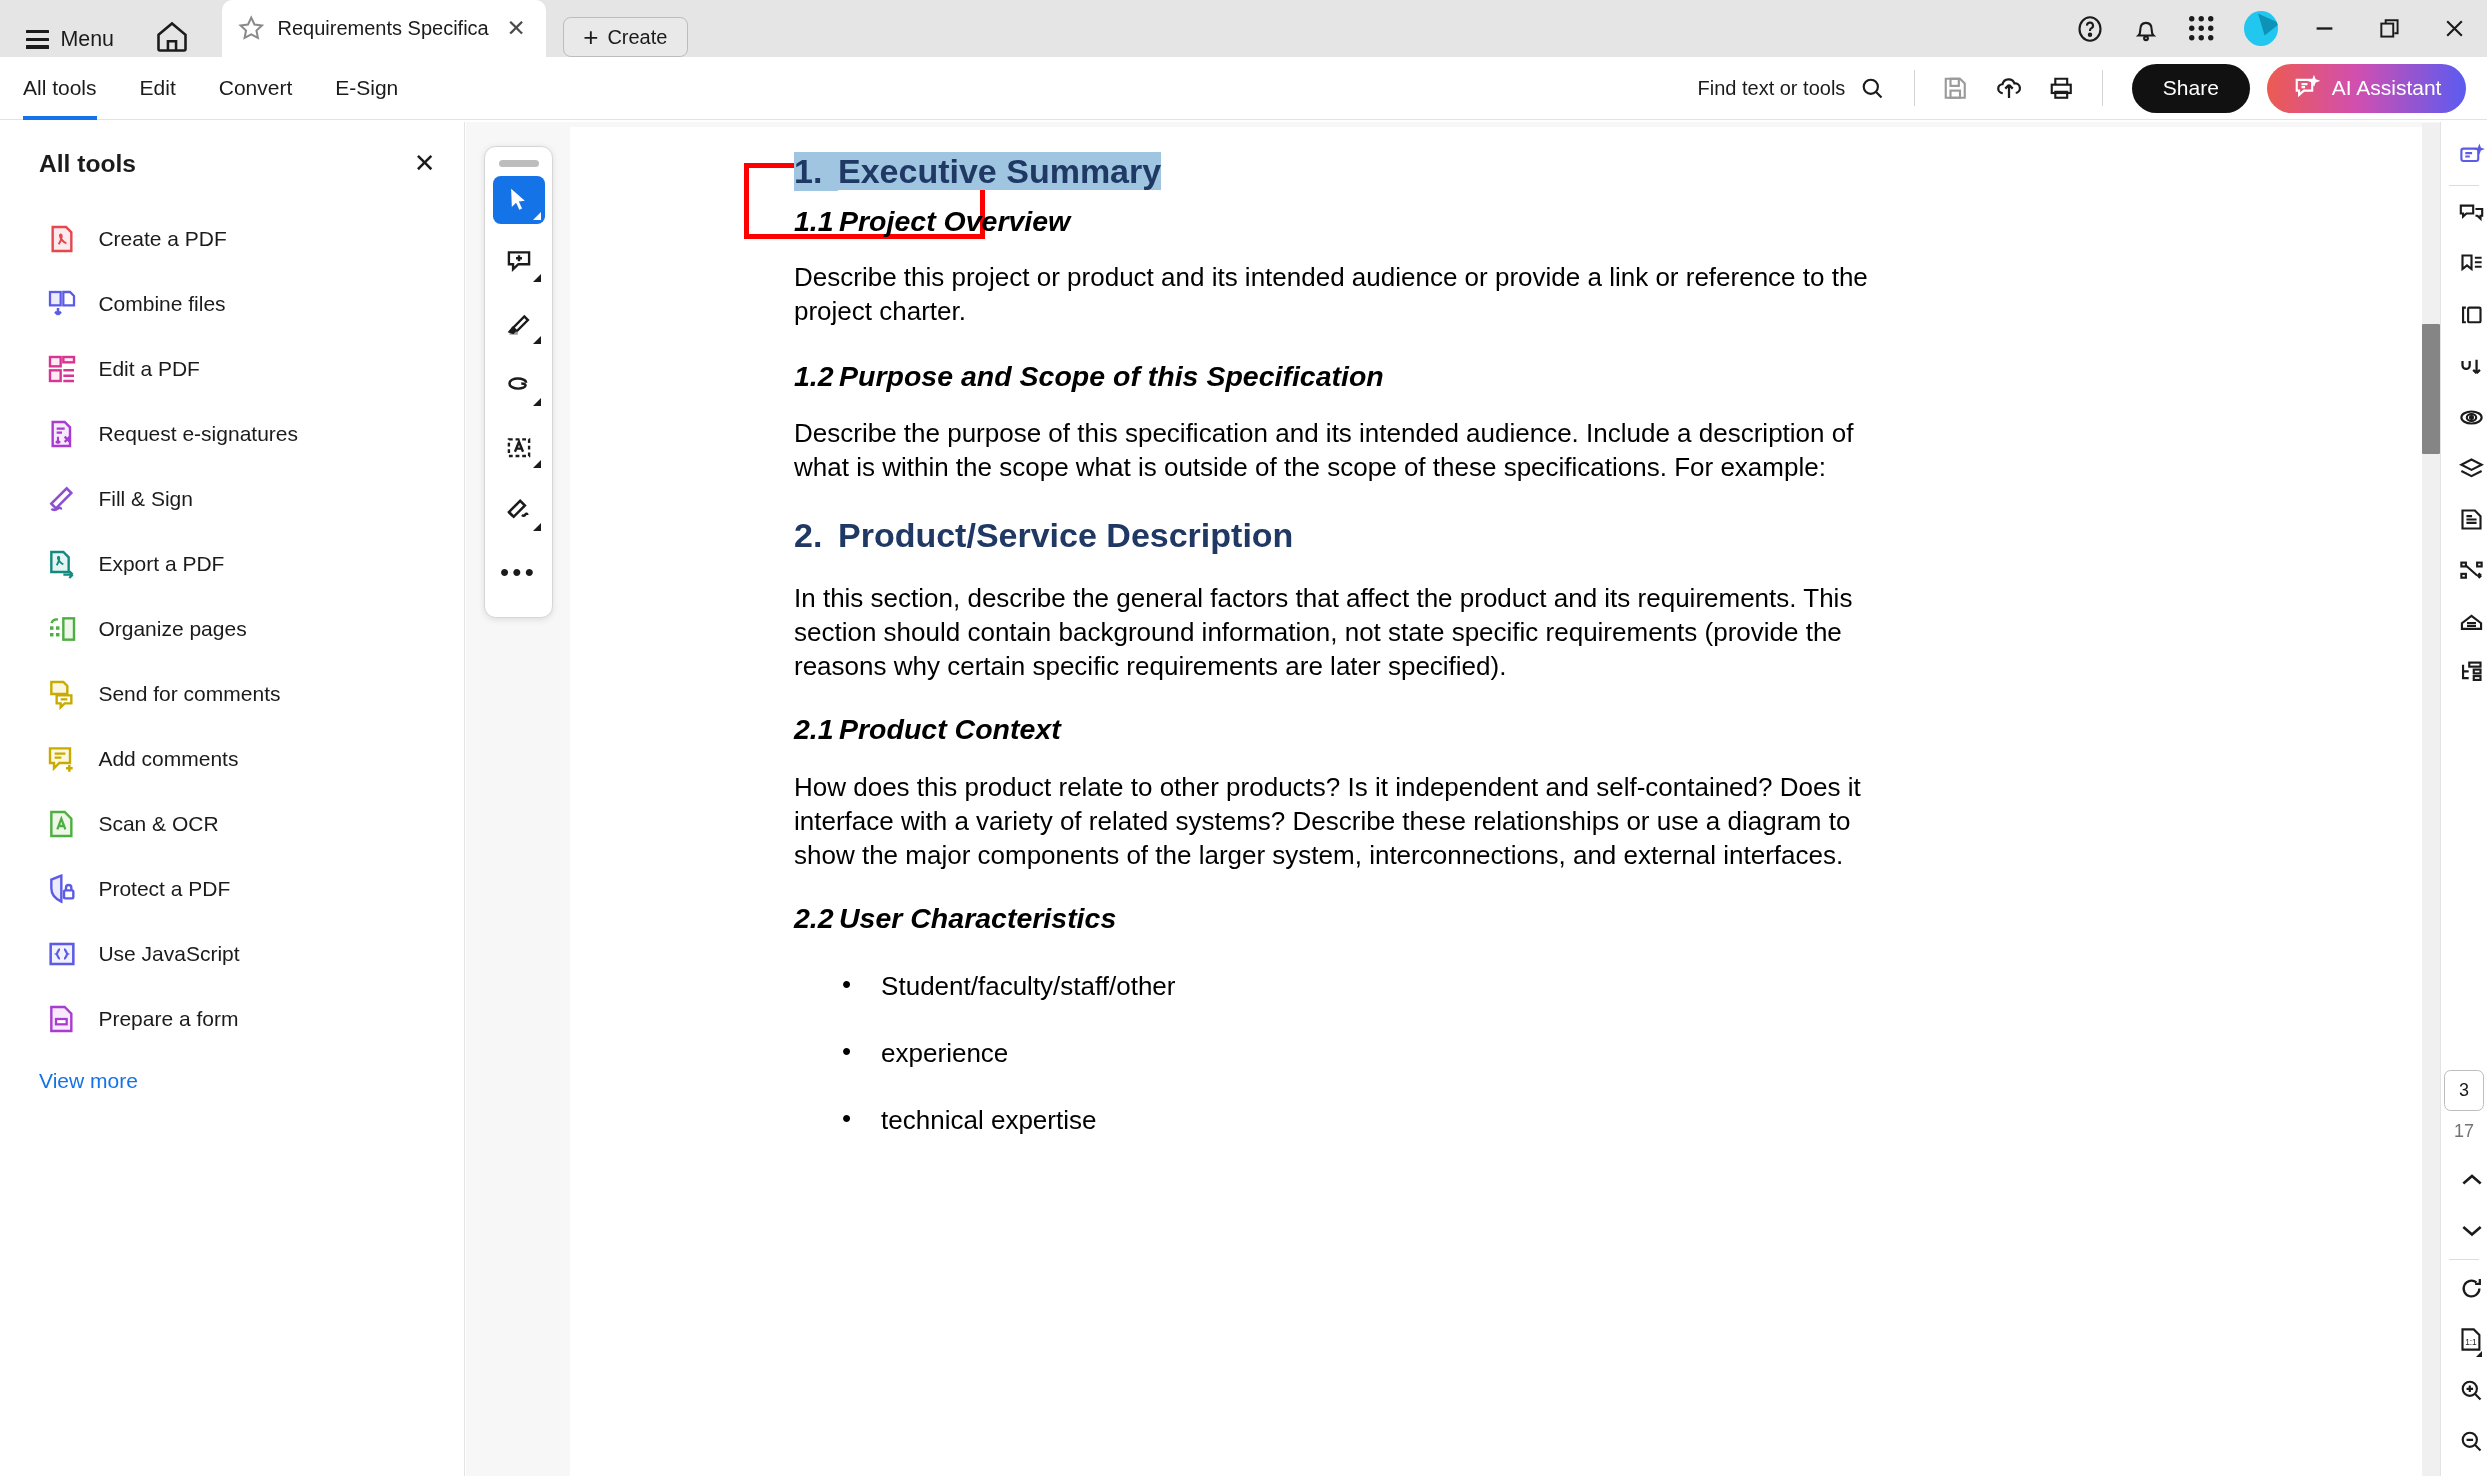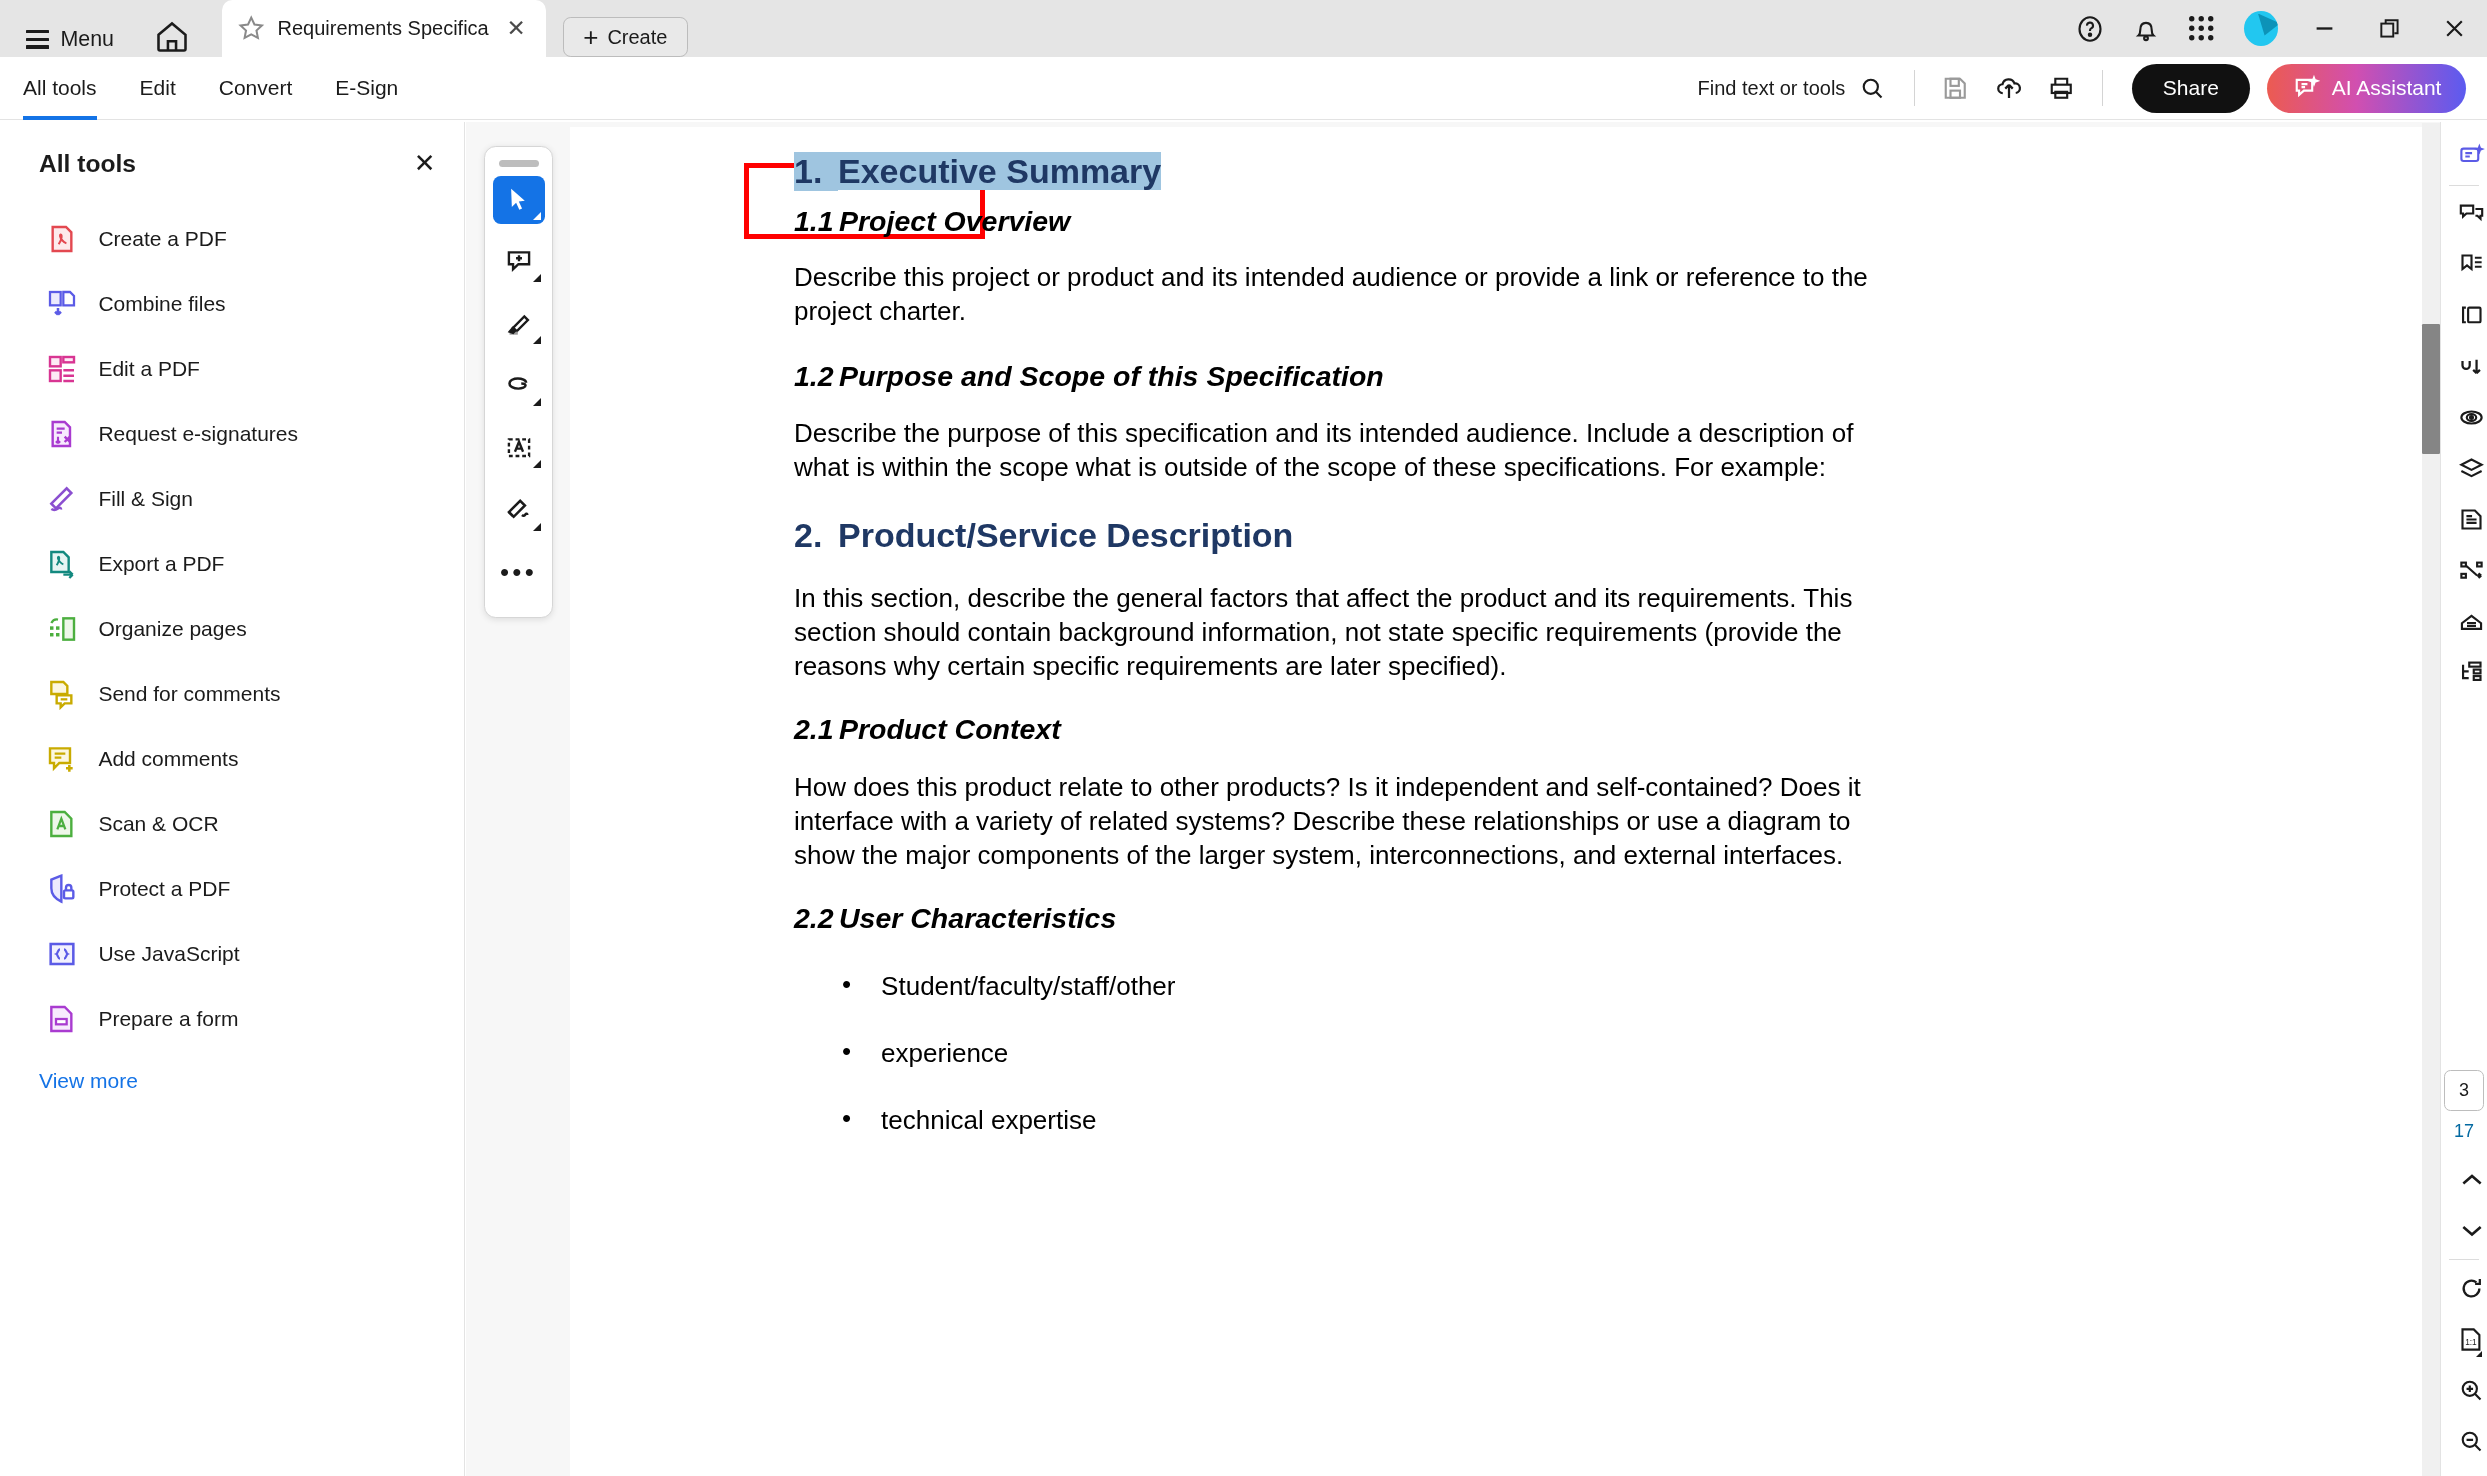--- a/index.html
+++ b/index.html
@@ -166,21 +166,21 @@
     display: flex; flex-direction: column; align-items: center; padding-top: 9px;
   }
   .rr-btn { width: 41px; height: 51px; display: flex; align-items: center; justify-content: flex-end; cursor: pointer; position: relative; }
   .rr-sep { width: 30px; height: 1.3px; background: #dcdcdc; margin: 2.6px 0; }
   .rr-spacer { flex: 1; }
   .page-num {
     width: 40px; height: 41px; border: 1.3px solid #bdbdbd; border-radius: 6.5px;
     display: flex; align-items: center; justify-content: center;
     font-size: 18px; color: #1b1b1b; cursor: text;
   }
-  .page-total { font-size: 18px; color: #0369a1; margin-top: 10.4px; }
+  .page-total { font-size: 18px; color: #737373; margin-top: 10.4px; }
   .rr-caret { position: absolute; right: 2.6px; bottom: 7.8px; width: 0; height: 0;
     border-left: 6.5px solid transparent; border-bottom: 6.5px solid #1b1b1b; }
 </style>
 </head>
 <body>
 
 <div id="app">
 
   <div class="titlebar">
     <div class="menu-btn">

